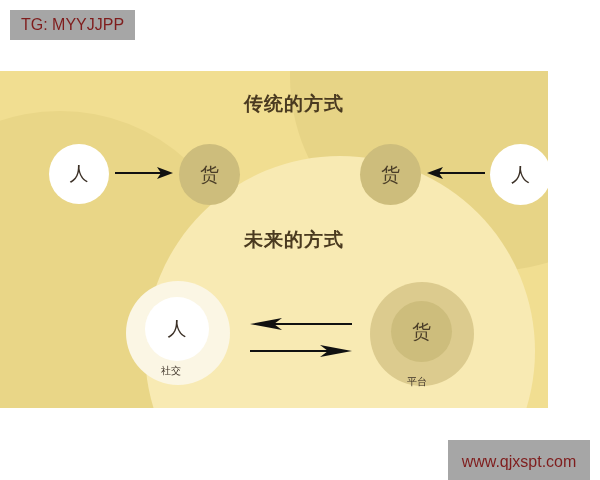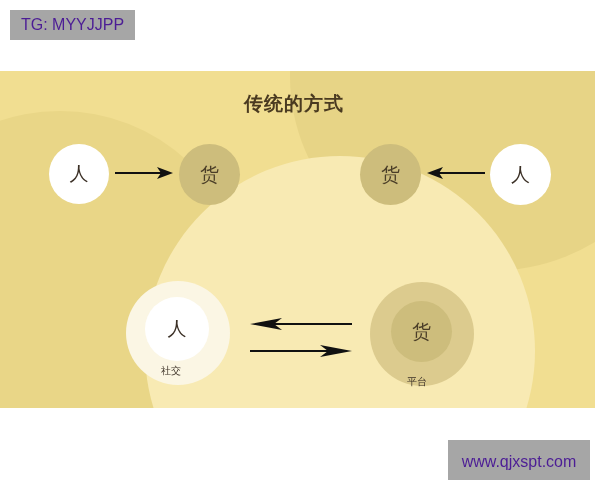--- a/index.html
+++ b/index.html
@@ -1,20 +1,20 @@
 <!DOCTYPE html>
 <html><head>
 <meta charset="utf-8">
 <style>
   html, body { margin:0; padding:0; }
   body { width:600px; height:480px; background:#ffffff; position:relative; overflow:hidden; font-family:"DejaVu Sans", sans-serif; }
-  .tag { position:absolute; background:#a6a6a6; color:#4c1d95; font-family:"Liberation Sans", sans-serif; font-size:16px; display:flex; align-items:center; justify-content:center; }
+  .tag { position:absolute; background:#a6a6a6; color:#7f1d1d; font-family:"Liberation Sans", sans-serif; font-size:16px; display:flex; align-items:center; justify-content:center; }
   .tag-tl { left:10px; top:10px; width:125px; height:30px; }
   .tag-br { left:448px; top:440px; width:142px; height:44px; }
-  .panel { position:absolute; left:0; top:71px; width:595px; height:337px; overflow:hidden; background:#f1de91; }
+  .panel { position:absolute; left:0; top:71px; width:548px; height:337px; overflow:hidden; background:#f1de91; }
   .blob { position:absolute; border-radius:50%; }
   .blob-left { left:-120px; top:40px; width:360px; height:340px; background:#e9d687; }
   .blob-right { left:290px; top:-190px; width:400px; height:390px; background:#e7d486; }
   .blob-center { left:145px; top:85px; width:390px; height:390px; background:#f8eab3; }
   .title { position:absolute; color:#4a3a20; font-size:19px; font-weight:bold; letter-spacing:1px; }
   .circle { position:absolute; border-radius:50%; display:flex; align-items:center; justify-content:center; color:#3b3026; font-size:19px; }
   .white { background:#ffffff; }
   .goods { background:#cdbd7c; color:#4b3e28; }
   .arrow { position:absolute; }
   .label { position:absolute; color:#3b3026; font-size:10px; }
@@ -38,20 +38,21 @@
   </svg>
   <div class="circle goods" style="left:179px; top:73px; width:61px; height:61px;">货</div>
 
   <div class="circle goods" style="left:360px; top:73px; width:61px; height:61px;">货</div>
   <svg class="arrow" style="left:427px; top:95px;" width="60" height="14">
     <line x1="10" y1="7" x2="58" y2="7" stroke="#111" stroke-width="2"></line>
     <path d="M0 7 L16 1 L12 7 L16 13 Z" fill="#111"></path>
   </svg>
   <div class="circle white" style="left:490px; top:73px; width:61px; height:61px;">人</div>
 
+  <div class="title" style="left:244px; top:156px;">未来的方式</div>
 
   <div class="circle" style="left:126px; top:210px; width:104px; height:104px; background:#fbf6e4;"></div>
   <div class="circle white" style="left:145px; top:226px; width:64px; height:64px;">人</div>
   <div class="label" style="left:161px; top:293px;">社交</div>
 
   <svg class="arrow" style="left:250px; top:246px;" width="104" height="14">
     <line x1="10" y1="7" x2="102" y2="7" stroke="#111" stroke-width="2"></line>
     <path d="M0 7 L32 1 L24 7 L32 13 Z" fill="#111"></path>
   </svg>
   <svg class="arrow" style="left:250px; top:273px;" width="104" height="14">

